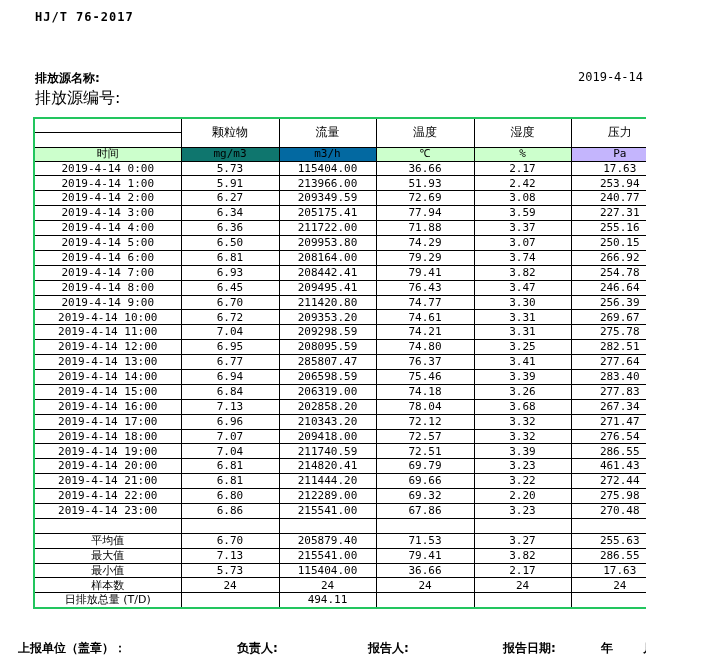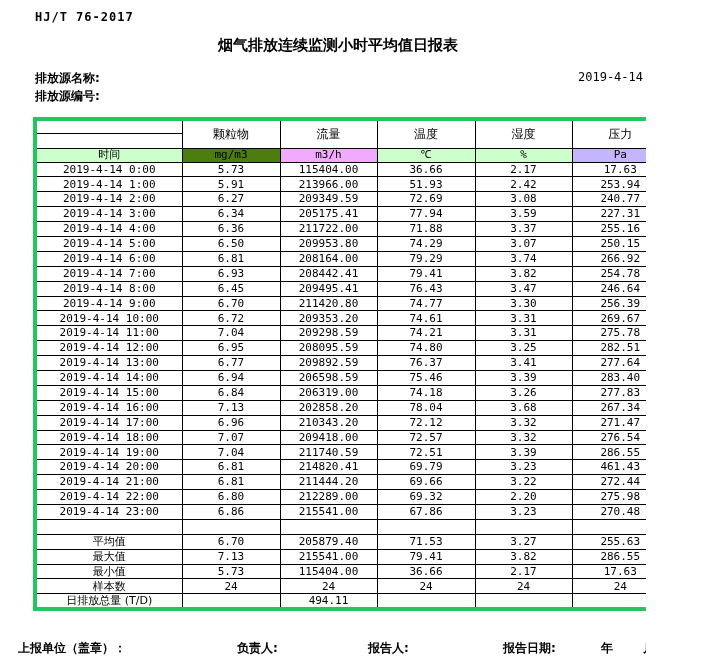--- a/index.html
+++ b/index.html
@@ -18,32 +18,32 @@
     left: 35px; top: 10px;
     font-family: "DejaVu Sans Mono", monospace;
     font-weight: bold; font-size: 12px; letter-spacing: 1px;
   }
   .report-title {
     left: 30px; right: 0; top: 36px;
     text-align: center;
     font-weight: bold; font-size: 15px;
   }
   .source-name-label { left: 35px; top: 70px; font-weight: bold; font-size: 12px; }
-  .source-code-label { left: 35px; top: 88px; font-weight: bold; font-size: 12px; }
+  .source-code-label { left: 35px; top: 88px; font-weight: normal; font-size: 16px; }
   .report-datetime {
     left: 578px; top: 70px; font-size: 12px;
     font-family: "DejaVu Sans Mono", monospace;
   }
 
   #report-table {
     position: absolute; left: 33px; top: 117px;
     width: 635px;
     border-collapse: collapse;
     table-layout: fixed;
-    border: 4px solid #22c55e;
+    border: 2px solid #22c55e;
   }
   #report-table td {
     border: 1px solid #000;
     padding: 0;
     text-align: center;
     vertical-align: middle;
     font-size: 11px;
     line-height: 1.05;
     height: 14.9px;
     white-space: nowrap;
@@ -70,21 +70,20 @@
   .year-label    { left: 601px; }
   .month-label   { left: 643px; }
   .day-label     { left: 681px; }
 </style>
 </head>
 <body>
 
 <div class="page">
 
   <div class="abs standard-code">HJ/T 76-2017</div>
-  <div class="abs report-title">烟气排放连续监测小时平均值日报表</div>
   <div class="abs source-name-label">排放源名称:</div>
   <div class="abs source-code-label">排放源编号:</div>
   <div class="abs report-datetime">2019-4-14 0:00</div>
 
   <table id="report-table">
     <colgroup>
       <col style="width:147px">
       <col style="width:98px">
       <col style="width:97px">
       <col style="width:98px">
@@ -98,22 +97,22 @@
           <td class="cjk" rowspan="2">流量</td>
           <td class="cjk" rowspan="2">温度</td>
           <td class="cjk" rowspan="2">湿度</td>
           <td class="cjk" rowspan="2">压力</td>
         </tr>
         <tr class="hdr">
           <td class="cjk"></td>
         </tr>
         <tr class="green">
           <td class="cjk" style="background: rgb(204, 255, 204); margin-top: 9px;">时间</td>
-          <td style="background: #4d7c0f;">mg/m3</td>
-          <td style="background: #f0abfc;">m3/h</td>
+          <td style="background: #0f766e;">mg/m3</td>
+          <td style="background: #0369a1;">m3/h</td>
           <td style="background: rgb(204, 255, 204);">℃</td>
           <td style="background: rgb(204, 255, 204);">%</td>
           <td style="background: #c4b5fd;">Pa</td>
         </tr>
         <tr>
           <td>2019-4-14 0:00</td>
           <td>5.73</td>
           <td>115404.00</td>
           <td>36.66</td>
           <td>2.17</td>
@@ -211,21 +210,21 @@
           <td>2019-4-14 12:00</td>
           <td>6.95</td>
           <td>208095.59</td>
           <td>74.80</td>
           <td>3.25</td>
           <td>282.51</td>
         </tr>
         <tr>
           <td>2019-4-14 13:00</td>
           <td>6.77</td>
-          <td>209892.59</td>
+          <td>285807.47</td>
           <td>76.37</td>
           <td>3.41</td>
           <td>277.64</td>
         </tr>
         <tr>
           <td>2019-4-14 14:00</td>
           <td>6.94</td>
           <td>206598.59</td>
           <td>75.46</td>
           <td>3.39</td>

